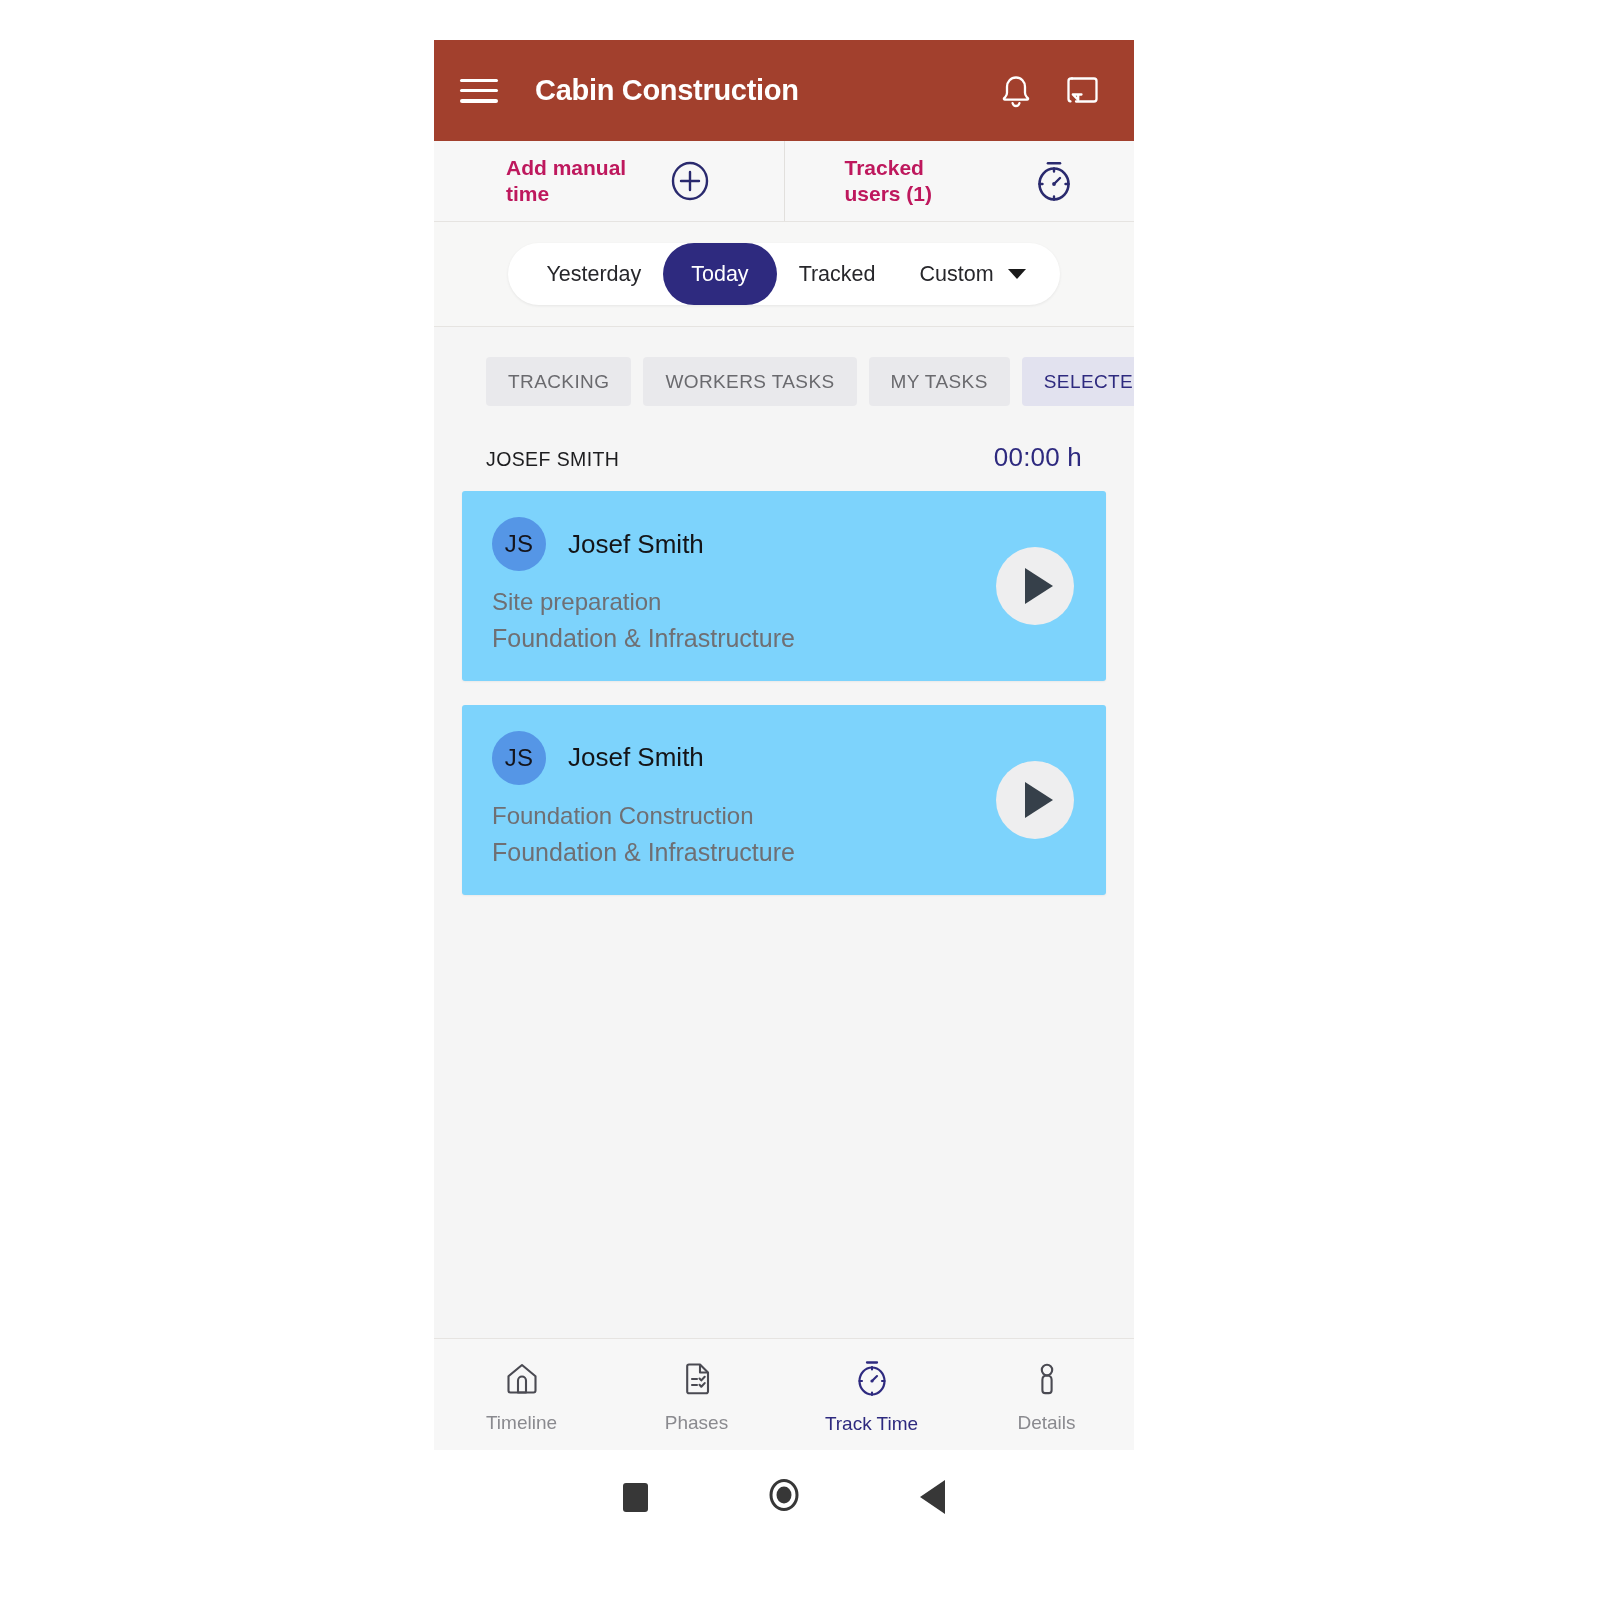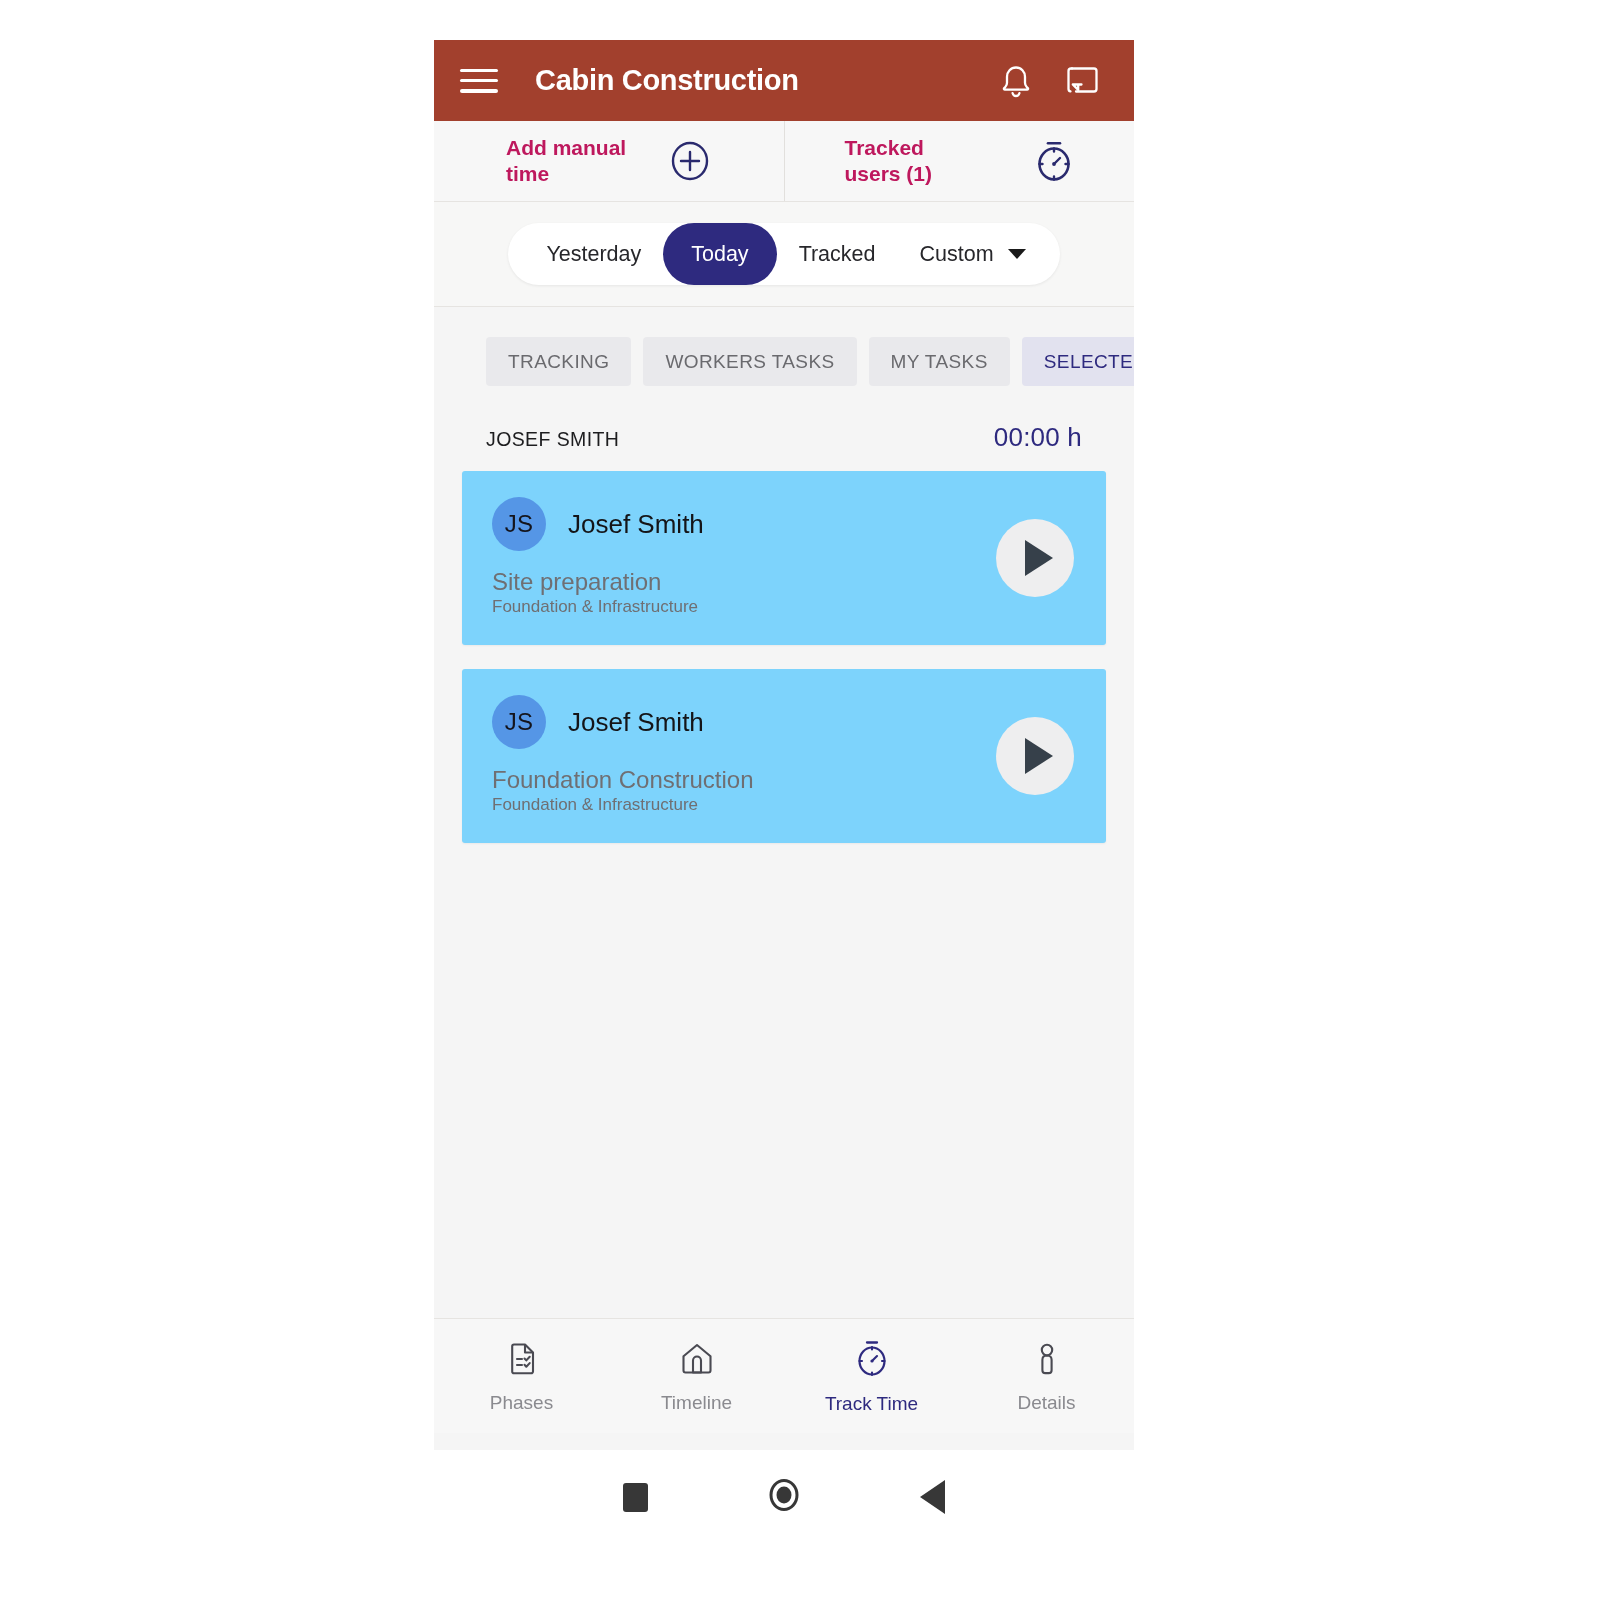--- a/index.html
+++ b/index.html
@@ -21,21 +21,21 @@
     left: 434px;
     top: 40px;
     width: 700px;
     height: 1410px;
     background: #f5f5f5;
     overflow: hidden;
   }
 
   
   .appbar {
-    height: 81px;
+    height: 101px;
     background: #a2402d;
     display: flex;
     align-items: center;
     padding: 0 26px 0 24px;
     box-sizing: border-box;
   }
   .hamburger {
     width: 42px;
     height: 32px;
     display: flex;
@@ -226,22 +226,23 @@
     font-size: 26px;
     color: #141417;
   }
   .card-task {
     font-size: 24px;
     color: #6f6f73;
     margin-top: 17px;
     line-height: 1.2;
   }
   .card-phase {
-    font-size: 17px;
+    font-size: 25px;
     color: #6f6f73;
+    margin-top: 6px;
     line-height: 1.2;
   }
   .play-btn {
     position: absolute;
     right: 32px;
     top: 50%;
     transform: translateY(-50%);
     width: 78px;
     height: 78px;
     border-radius: 50%;
@@ -414,37 +415,37 @@
       </div>
 
     </div>
   </div>
 
   <div class="bottomnav">
 
     <div class="navitem">
       <span>
         <svg width="40" height="40" viewBox="0 0 40 40" fill="none">
+          <path d="M6.5 17.2 20 6l13.5 11.2v14.3a2 2 0 0 1-2 2H8.5a2 2 0 0 1-2-2V17.2z" stroke="#4a4a52" stroke-width="2.1" stroke-linejoin="round"></path>
+          <path d="M20 17.5c2.2 0 4 1.8 4 4v12h-8v-12c0-2.2 1.8-4 4-4z" stroke="#4a4a52" stroke-width="2.1" stroke-linejoin="round"></path>
+        </svg>
+      </span>
+      <span class="navlabel">Timeline</span>
+    </div>
+
+    <div class="navitem">
+      <span>
+        <svg width="40" height="40" viewBox="0 0 40 40" fill="none">
           <path d="M12 5.5h11l8 8v19a1.8 1.8 0 0 1-1.8 1.8H12A1.8 1.8 0 0 1 10.2 32.3V7.3A1.8 1.8 0 0 1 12 5.5z" stroke="#4a4a52" stroke-width="2.1" stroke-linejoin="round"></path>
           <path d="M23 5.5v8h8" stroke="#4a4a52" stroke-width="2.1" stroke-linejoin="round"></path>
           <path d="M15 20h5M15 26h5" stroke="#4a4a52" stroke-width="2.1" stroke-linecap="round"></path>
           <path d="M22.5 19.5l1.8 1.9 3.4-3.6M22.5 25.8l1.8 1.9 3.4-3.6" stroke="#4a4a52" stroke-width="2.1" stroke-linecap="round" stroke-linejoin="round"></path>
         </svg>
       </span>
       <span class="navlabel">Phases</span>
-    </div>
-
-    <div class="navitem">
-      <span>
-        <svg width="40" height="40" viewBox="0 0 40 40" fill="none">
-          <path d="M6.5 17.2 20 6l13.5 11.2v14.3a2 2 0 0 1-2 2H8.5a2 2 0 0 1-2-2V17.2z" stroke="#4a4a52" stroke-width="2.1" stroke-linejoin="round"></path>
-          <path d="M20 17.5c2.2 0 4 1.8 4 4v12h-8v-12c0-2.2 1.8-4 4-4z" stroke="#4a4a52" stroke-width="2.1" stroke-linejoin="round"></path>
-        </svg>
-      </span>
-      <span class="navlabel">Timeline</span>
     </div>
 
     <div class="navitem active">
       <span>
         <svg width="40" height="42" viewBox="0 0 40 42" fill="none">
           <path d="M15 4.5h10" stroke="#2e2a7f" stroke-width="2.3" stroke-linecap="round"></path>
           <ellipse cx="20" cy="23" rx="12.5" ry="13.5" stroke="#2e2a7f" stroke-width="2.2"></ellipse>
           <path d="M20 9v2.5M20 34.5V37M32.5 23h-2.5M10 23H7.5" stroke="#2e2a7f" stroke-width="2.1" stroke-linecap="round"></path>
           <path d="M20 23l5-5" stroke="#2e2a7f" stroke-width="2.1" stroke-linecap="round"></path>
           <circle cx="20" cy="23" r="1.6" fill="#2e2a7f"></circle>

